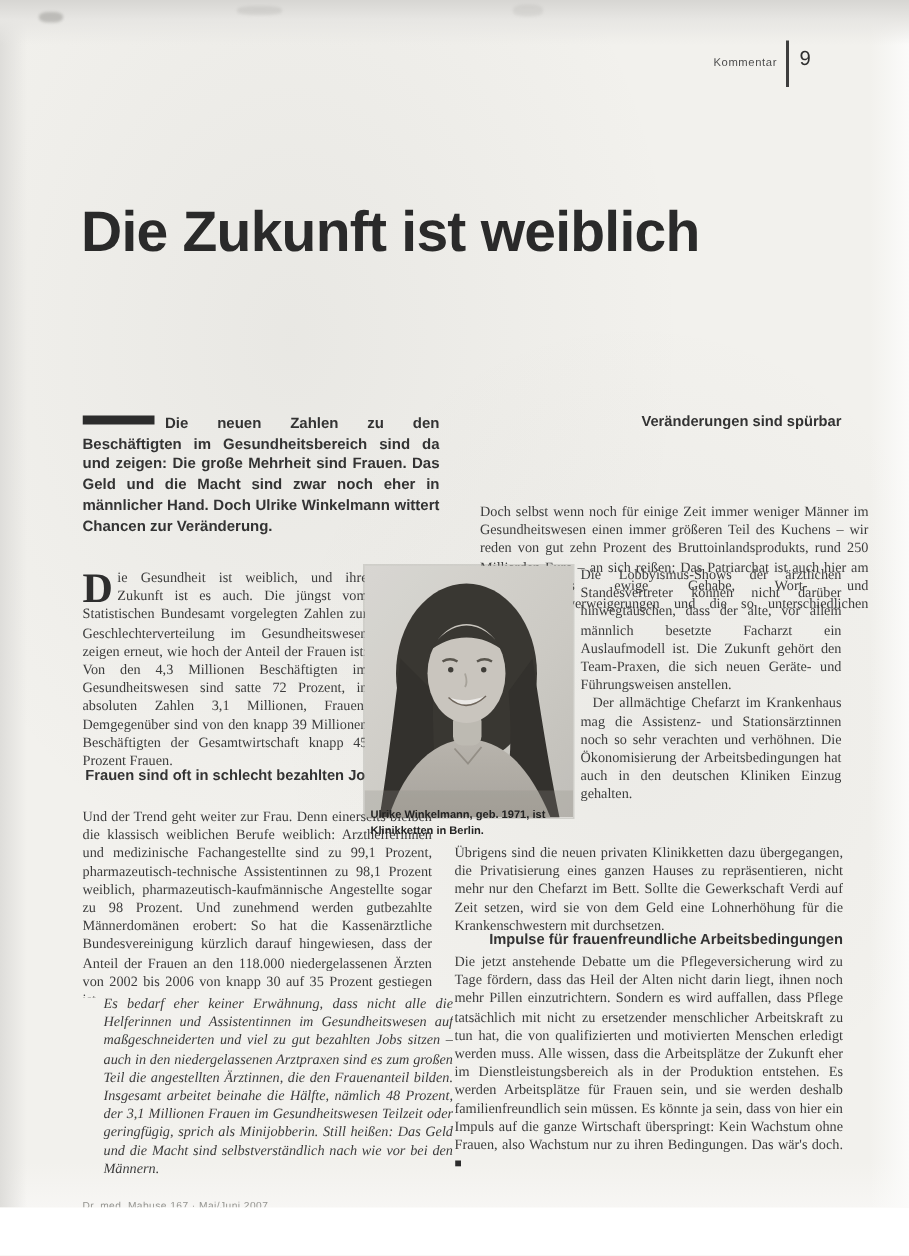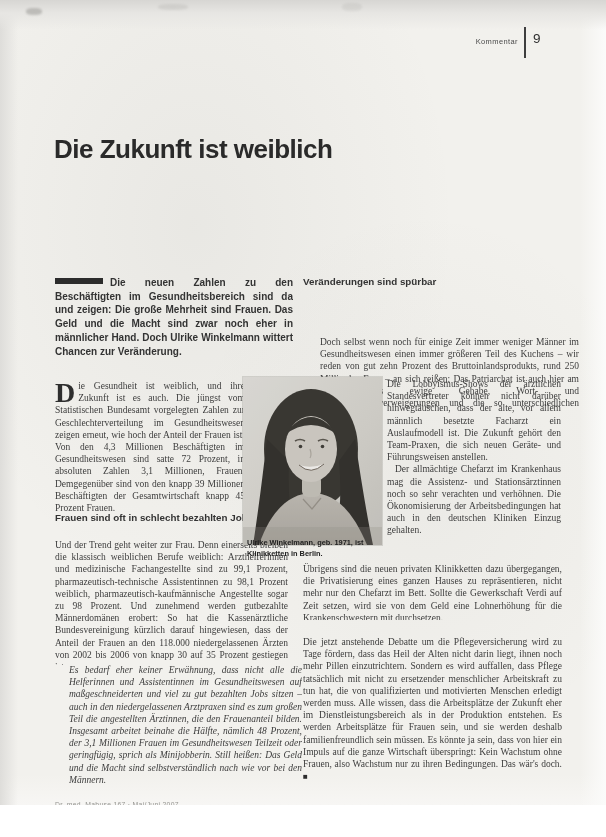--- a/index.html
+++ b/index.html
@@ -20,27 +20,27 @@
   .s2{left:158px;top:4px;width:30px;height:6px;opacity:.18;}
   .s3{left:342px;top:3px;width:20px;height:8px;opacity:.14;}
 
   .abs{position:absolute;}
   .scan{filter:blur(0.25px);}
 
   .rubric{left:438px;top:37px;width:80px;text-align:right;font-size:7.5px;color:#4c4c4c;letter-spacing:.4px;}
   .hdr-divider{left:524px;top:27px;width:2px;height:31px;background:#3e3e3e;}
   .pagenum{left:533px;top:31px;font-size:13.5px;color:#2f2f2f;}
 
-  .title{left:54px;top:134px;font-size:26px;font-weight:bold;color:#2a2a2a;letter-spacing:-0.5px;}
+  .title{left:54px;top:134px;font-size:38px;font-weight:bold;color:#2a2a2a;letter-spacing:-0.5px;}
   .subtitle{left:55px;top:172px;font-size:13px;font-weight:bold;color:#333;}
 
   .col-text{font-family:"Liberation Serif",serif;font-size:9.5px;line-height:12.2px;
     text-align:justify;color:#3c3c3c;overflow:hidden;hyphens:auto;}
   .col-head{font-family:"Liberation Sans",sans-serif;font-size:9.8px;line-height:11.5px;
-    font-weight:bold;color:#333;}
+    font-weight:bold;color:#333;text-align:right;}
 
   .intro{left:55px;top:276px;width:238px;height:88px;font-family:"Liberation Sans",sans-serif;
     font-size:10px;line-height:13.7px;font-weight:bold;color:#333;text-align:justify;overflow:hidden;}
   .intro-bar{display:inline-block;width:48px;height:6px;background:#2c2c2c;margin-right:7px;vertical-align:2px;}
 
   .p-drop{left:55px;top:380px;width:190px;height:132px;}
   .dropcap{float:left;font-family:"Liberation Serif",serif;font-weight:bold;font-size:28px;
     line-height:23px;color:#2e2e2e;margin:1px 3px 0 0;}
   .h-left1{left:55px;top:512px;width:200px;}
   .p-left2{left:55px;top:539px;width:233px;height:126px;}
@@ -92,20 +92,21 @@
 
   <div class="abs footer scan">Dr. med. Mabuse 167 · Mai/Juni 2007</div>
 
   <div class="abs col-head h-right1 scan">Veränderungen sind spürbar</div>
   <div class="abs col-text p-right1a scan">Doch selbst wenn noch für einige Zeit immer weniger Männer im Gesundheitswesen einen immer größeren Teil des Kuchens – wir reden von gut zehn Prozent des Bruttoinlandsprodukts, rund 250 Milliarden Euro – an sich reißen: Das Patriarchat ist auch hier am Ende. Das ewige Gehabe, Wort- und Dienstleistungsverweigerungen und die so unterschiedlichen Arbeitswelten.</div>
   <div class="abs col-text p-right2 scan">Übrigens sind die neuen privaten Klinikketten dazu übergegangen, die Privatisierung eines ganzen Hauses zu repräsentieren, nicht mehr nur den Chefarzt im Bett. Sollte die Gewerkschaft Verdi auf Zeit setzen, wird sie von dem Geld eine Lohnerhöhung für die Krankenschwestern mit durchsetzen.</div>
   <div class="abs col-text p-right1b scan">
     <p>Die Lobbyismus-Shows der ärztlichen Standesvertreter können nicht darüber hinwegtäuschen, dass der alte, vor allem männlich besetzte Facharzt ein Auslaufmodell ist. Die Zukunft gehört den Team-Praxen, die sich neuen Geräte- und Führungsweisen anstellen.</p>
     <p class="indent">Der allmächtige Chefarzt im Krankenhaus mag die Assistenz- und Stationsärztinnen noch so sehr verachten und verhöhnen. Die Ökonomisierung der Arbeitsbedingungen hat auch in den deutschen Kliniken Einzug gehalten.</p>
   </div>
+  <div class="abs col-head h-right2 scan">Impulse für frauenfreundliche Arbeitsbedingungen</div>
   <div class="abs col-text p-right3 scan">
     <span>Die jetzt anstehende Debatte um die Pflegeversicherung wird zu Tage fördern, dass das Heil der Alten nicht darin liegt, ihnen noch mehr Pillen einzutrichtern. Sondern es wird auffallen, dass Pflege tatsächlich mit nicht zu ersetzender menschlicher Arbeitskraft zu tun hat, die von qualifizierten und motivierten Menschen erledigt werden muss. Alle wissen, dass die Arbeitsplätze der Zukunft eher im Dienstleistungsbereich als in der Produktion entstehen. Es werden Arbeitsplätze für Frauen sein, und sie werden deshalb familienfreundlich sein müssen. Es könnte ja sein, dass von hier ein Impuls auf die ganze Wirtschaft überspringt: Kein Wachstum ohne Frauen, also Wachstum nur zu ihren Bedingungen. Das wär's doch.</span>
     <span class="endmark">■</span>
   </div>
 
   <div class="abs photo">
     <svg width="139" height="168" viewBox="0 0 139 168">
       <defs>
         <linearGradient id="pbg" x1="0" y1="0" x2="1" y2="1">
           <stop offset="0" stop-color="#dcdad5"></stop>

